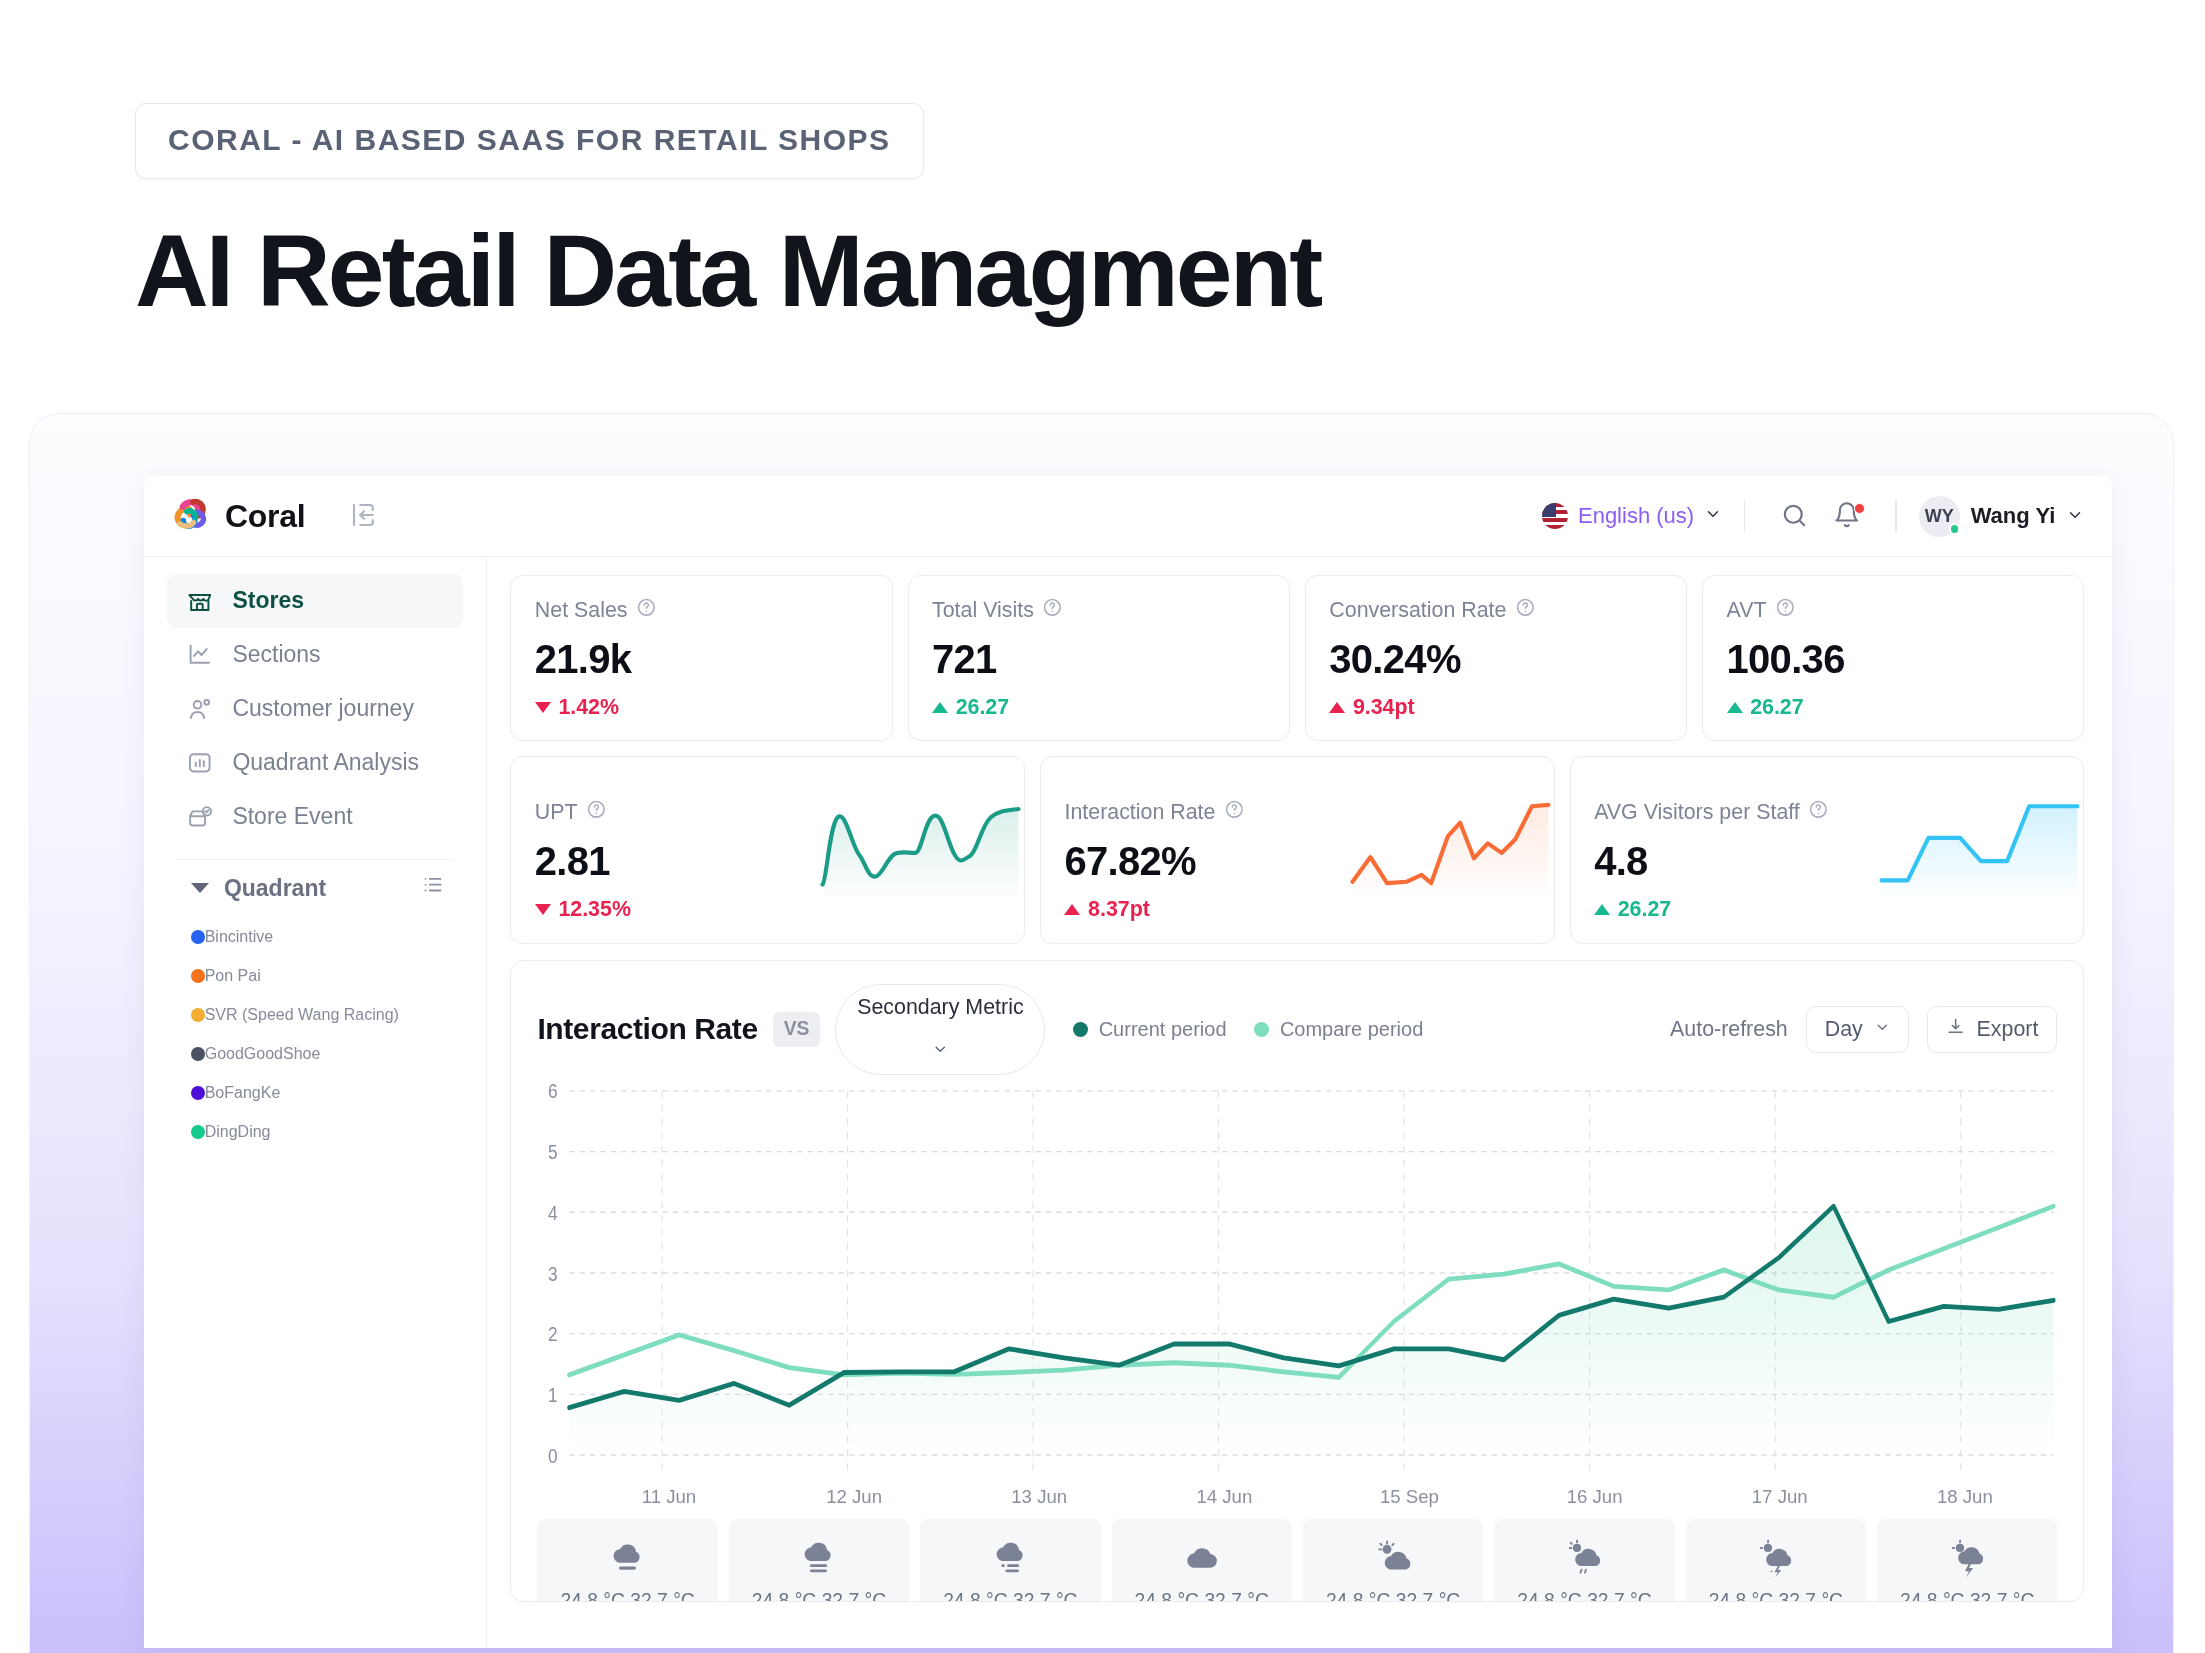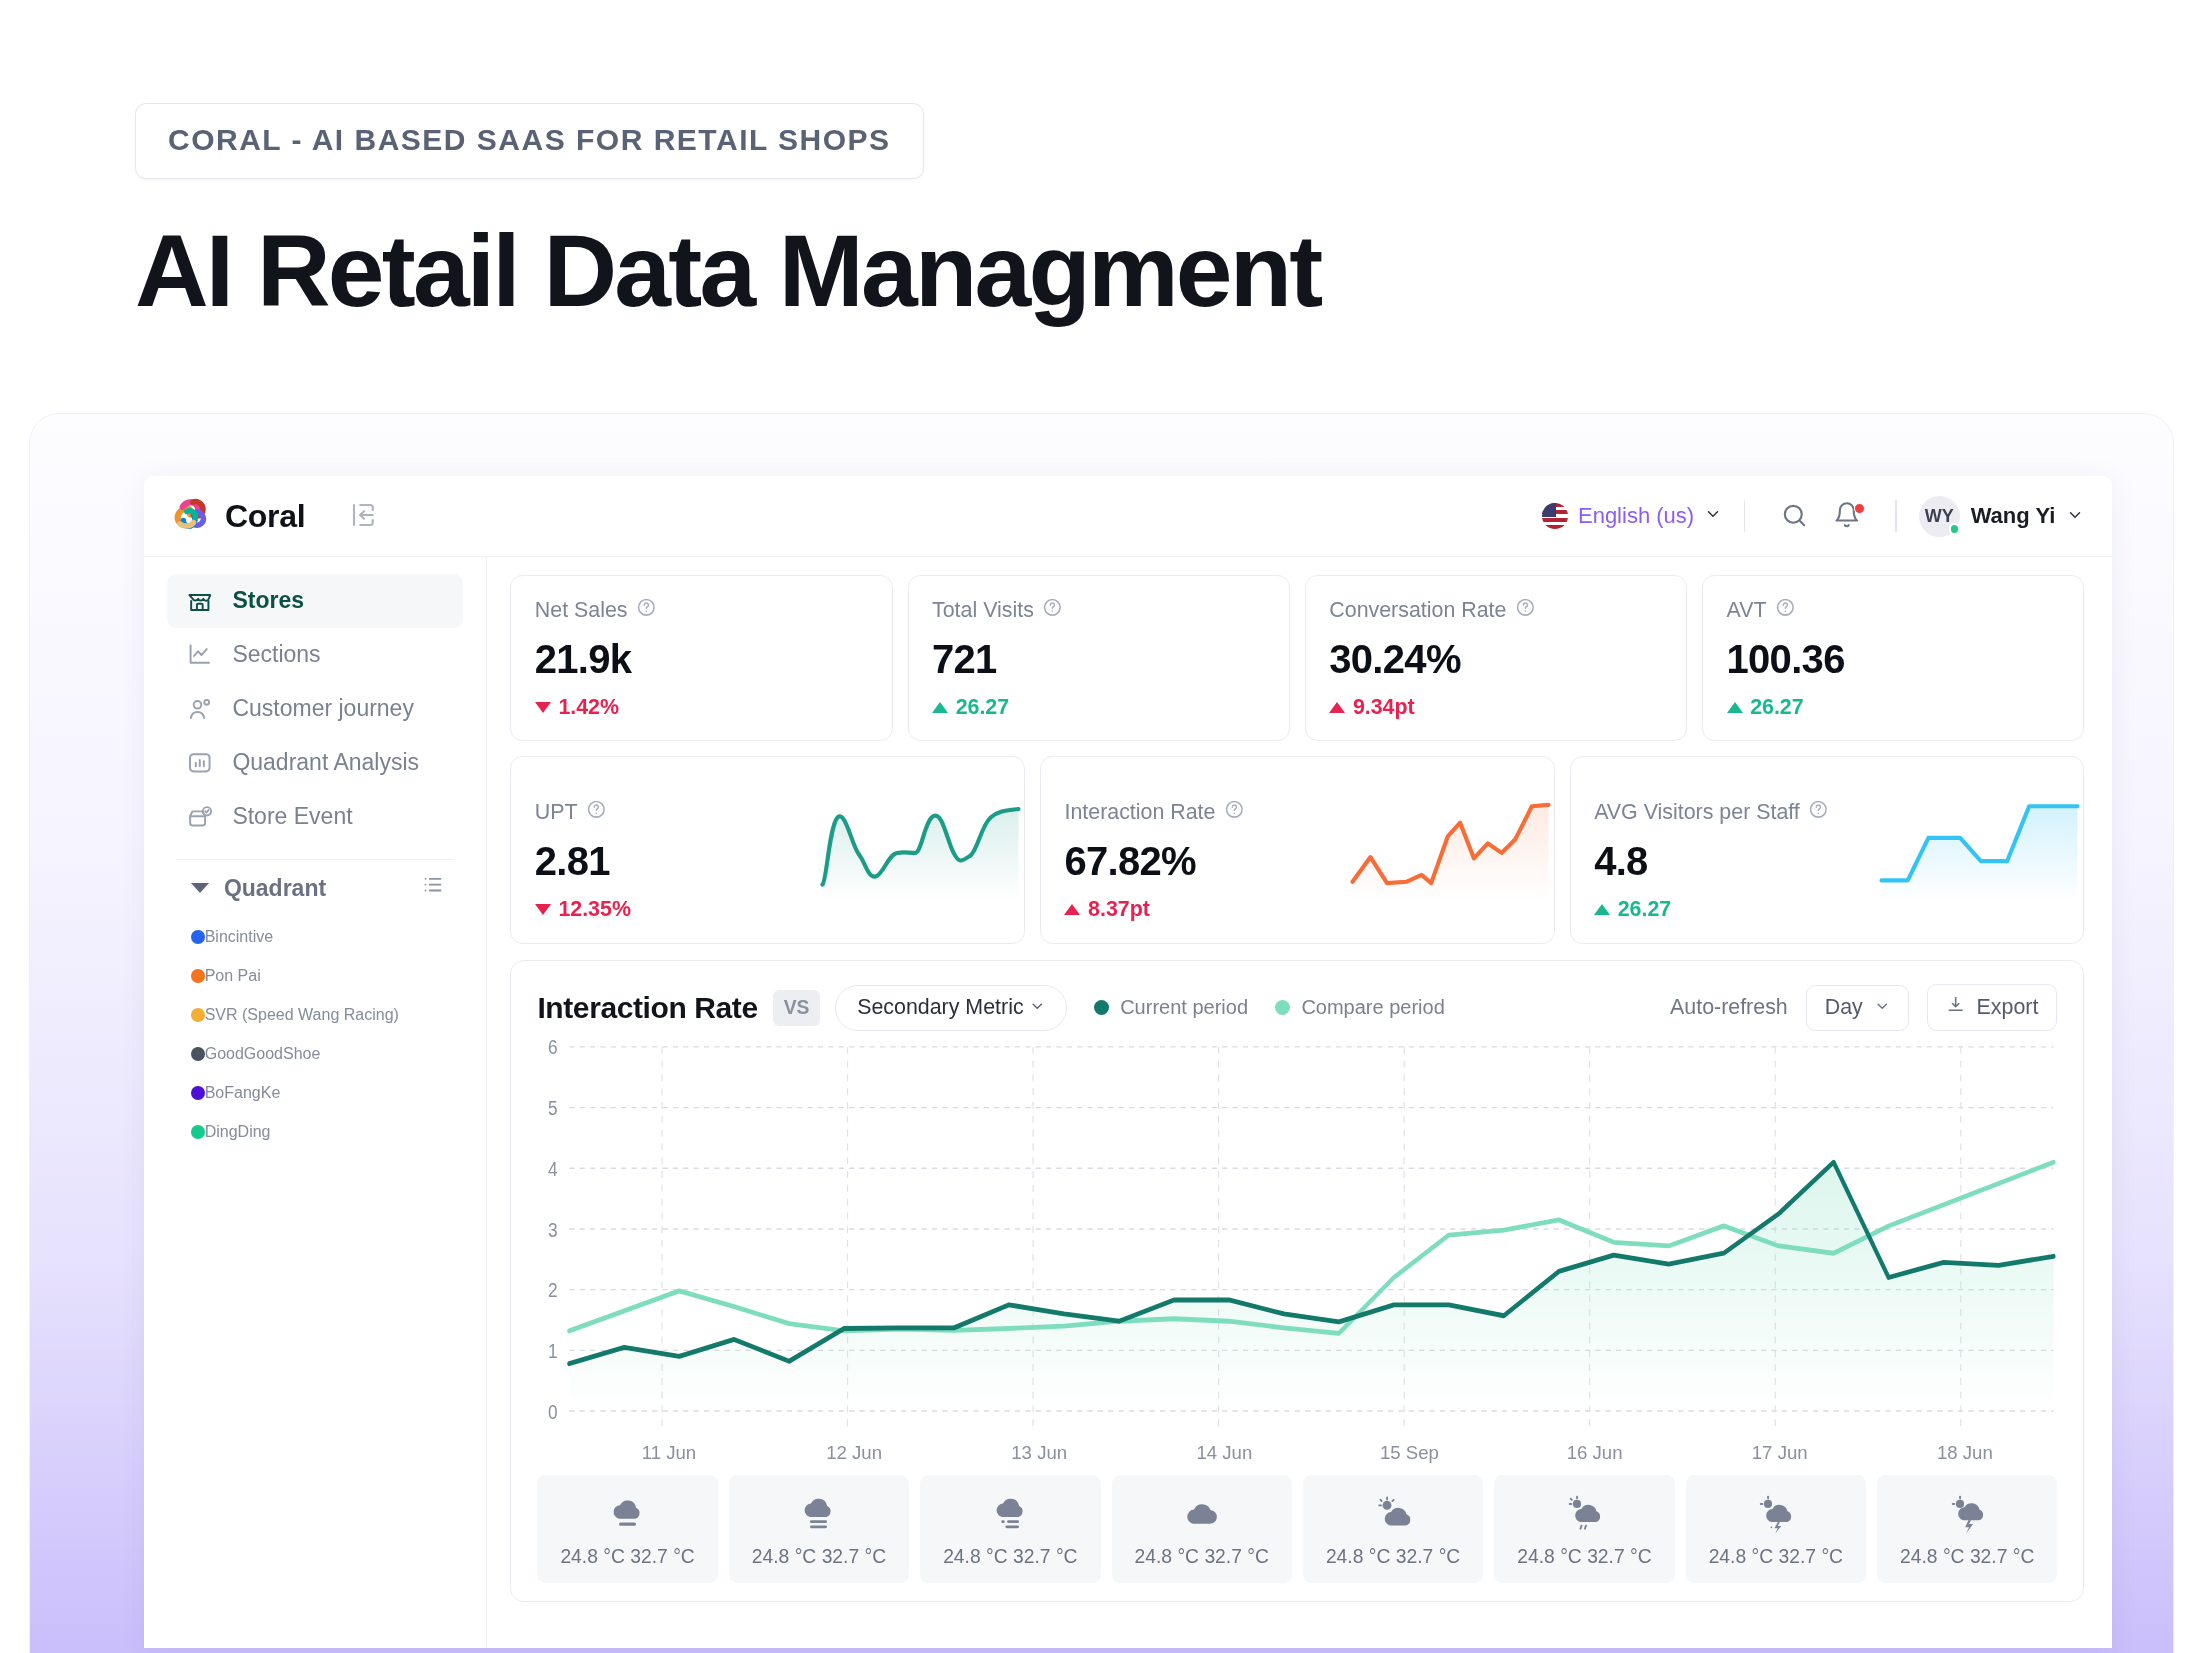--- a/index.html
+++ b/index.html
@@ -168,24 +168,25 @@
     margin-top: 16.5px; padding: 23.4px 26px 0 26px;
     height: 642px; overflow: hidden;
   }
   .chart-head { display: flex; align-items: center; gap: 15px; }
   .chart-title { font-size: 30px; font-weight: 700; color: #12141c; letter-spacing: -0.4px; }
   .vs-chip {
     background: #eceef2; color: #8a909e; font-size: 19.3px; font-weight: 600;
     border-radius: 6.2px; padding: 6.9px 11px;
   }
   .select-btn {
-    display: flex; align-items: center; gap: 5px;
+    display: flex; align-items: center; gap: 19px;
     border: 1.4px solid #e5e8ee; border-radius: 688px;
     padding: 9.6px 20.7px; font-size: 21.4px; color: #2a2f3b; font-weight: 500;
     background: #fff;
+    flex-direction: column;
   }
   .legend { display: flex; align-items: center; gap: 11px; font-size: 20px; color: #7b8190; margin-left: 12.4px; }
   .legend .ldot { width: 15px; height: 15px; border-radius: 50%; }
   .chart-head-right { margin-left: auto; display: flex; align-items: center; gap: 18px; }
   .auto-refresh { font-size: 21.4px; color: #6f7585; }
   .pill-btn {
     display: flex; align-items: center; gap: 11px;
     border: 1.4px solid #e5e8ee; border-radius: 9.6px;
     padding: 9.6px 18px; font-size: 21.4px; color: #545b6c; font-weight: 500; background:#fff;
   }

